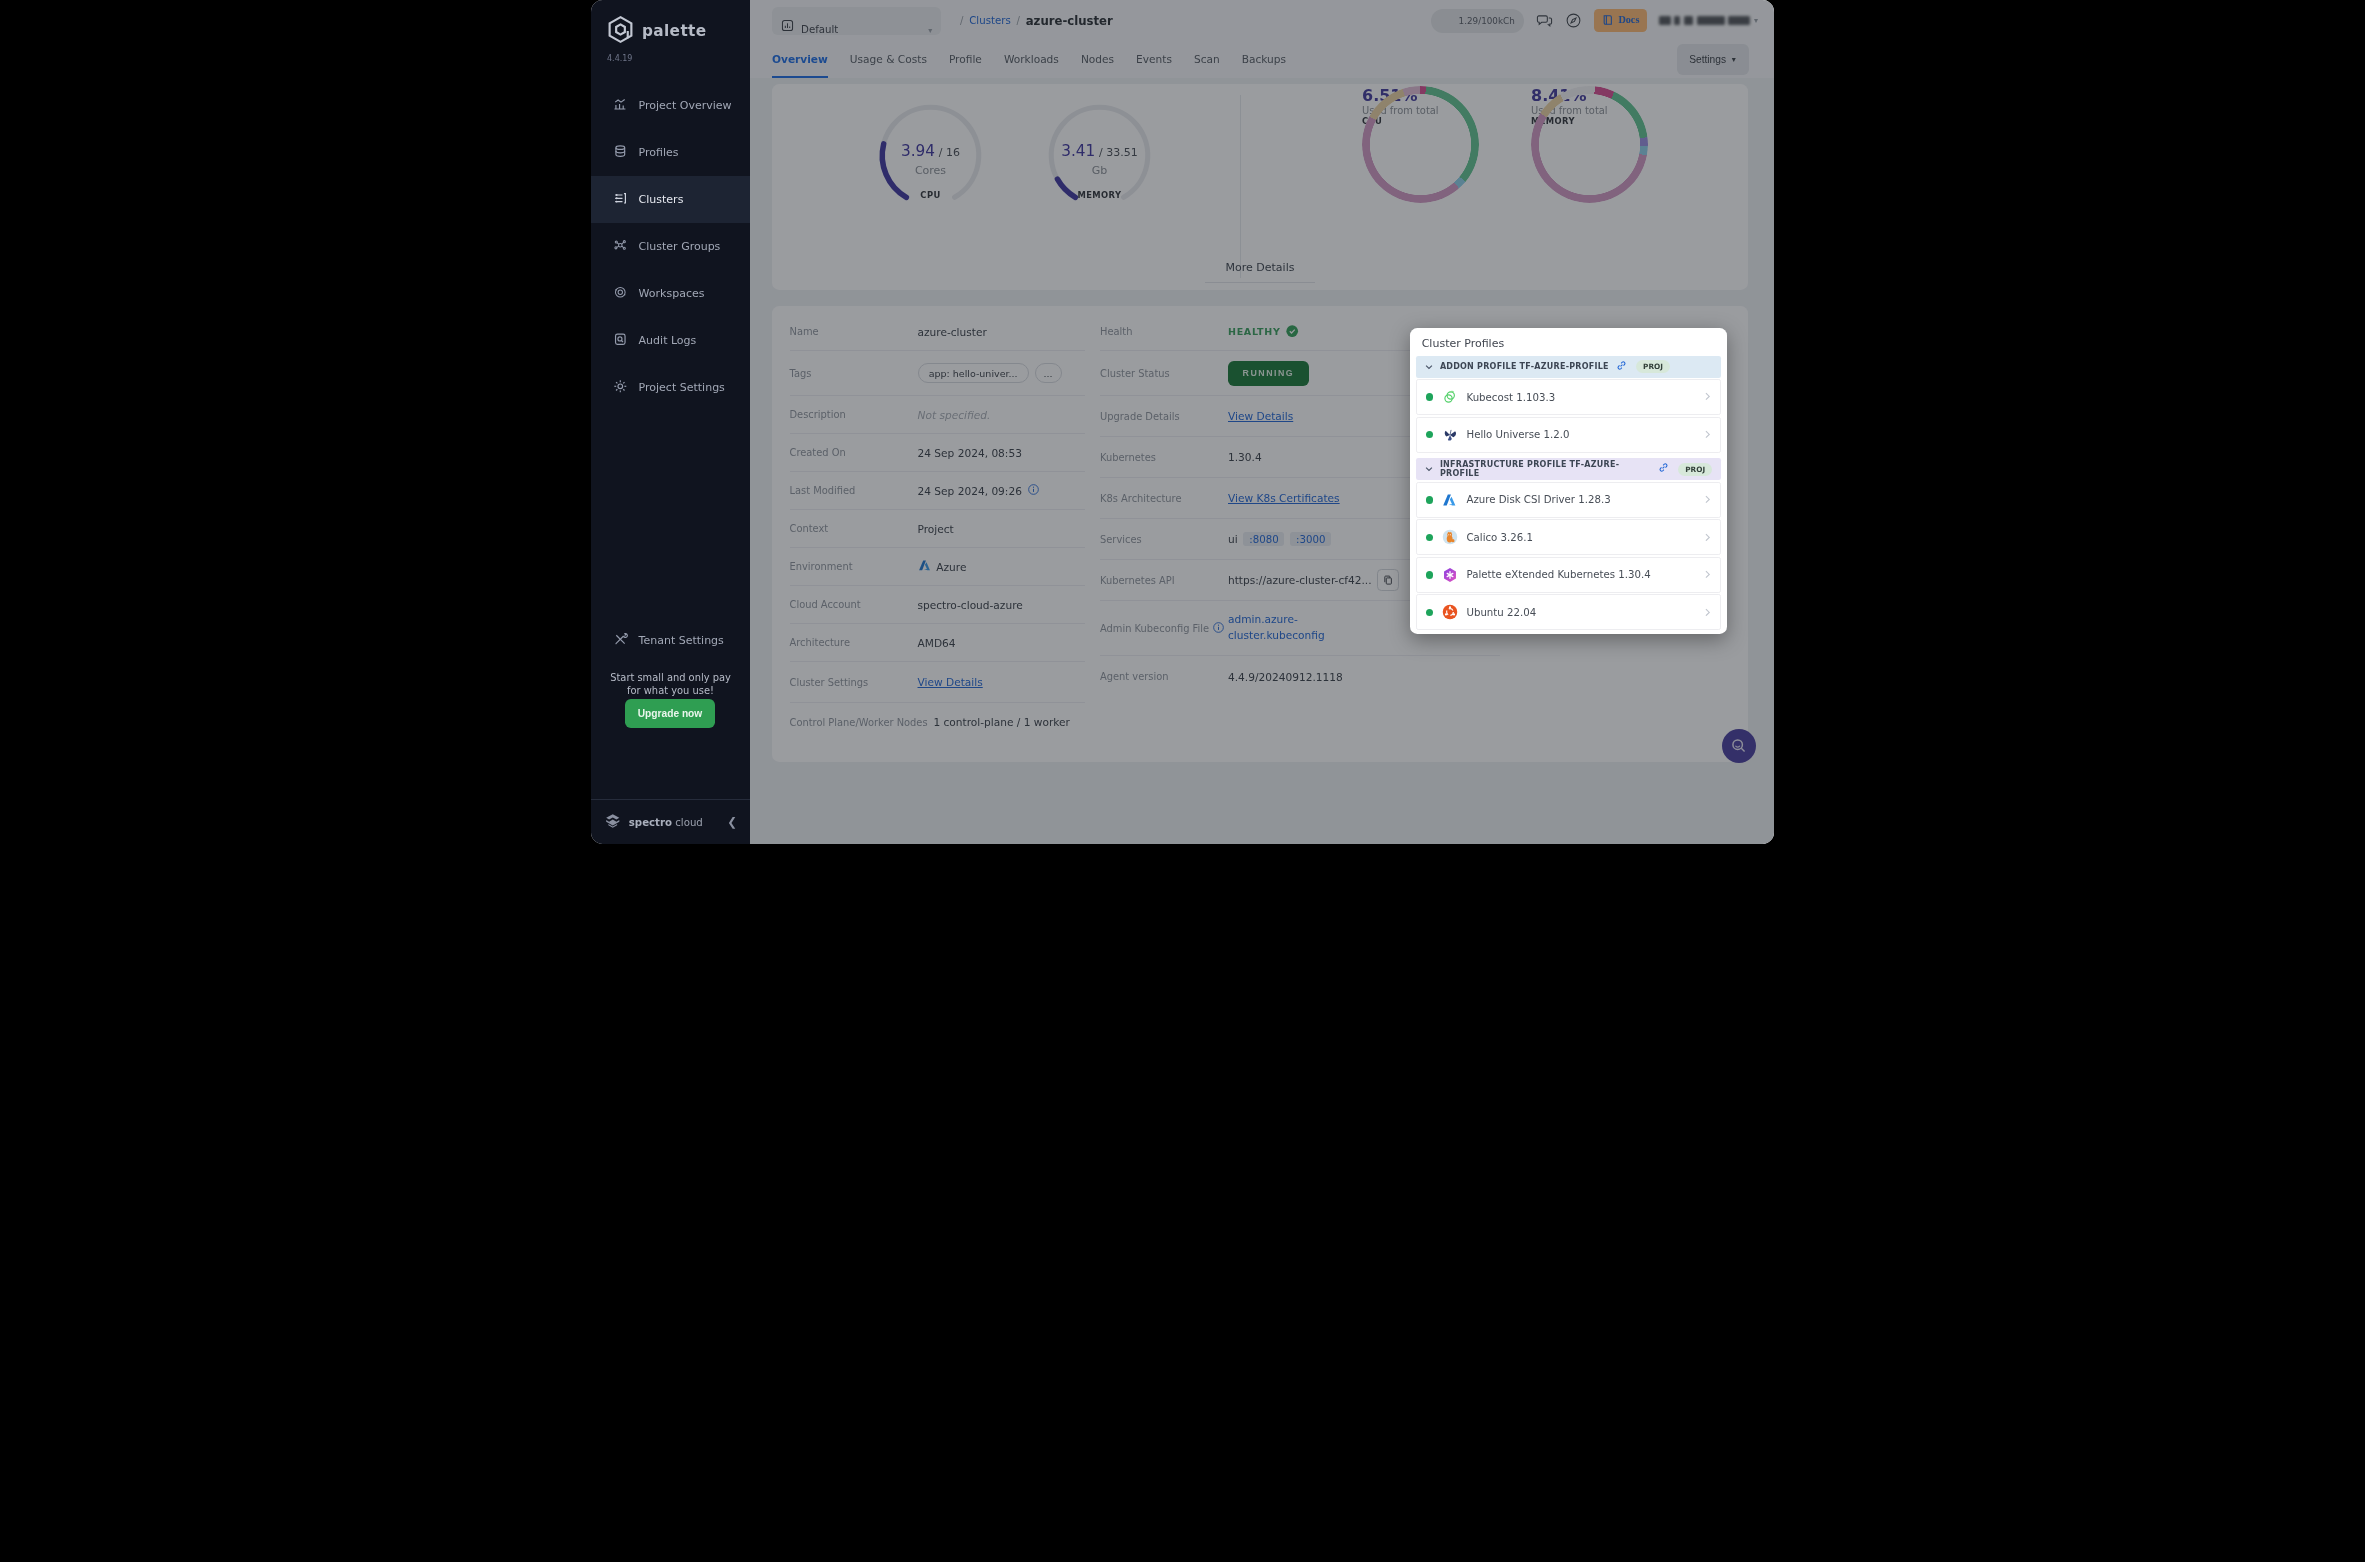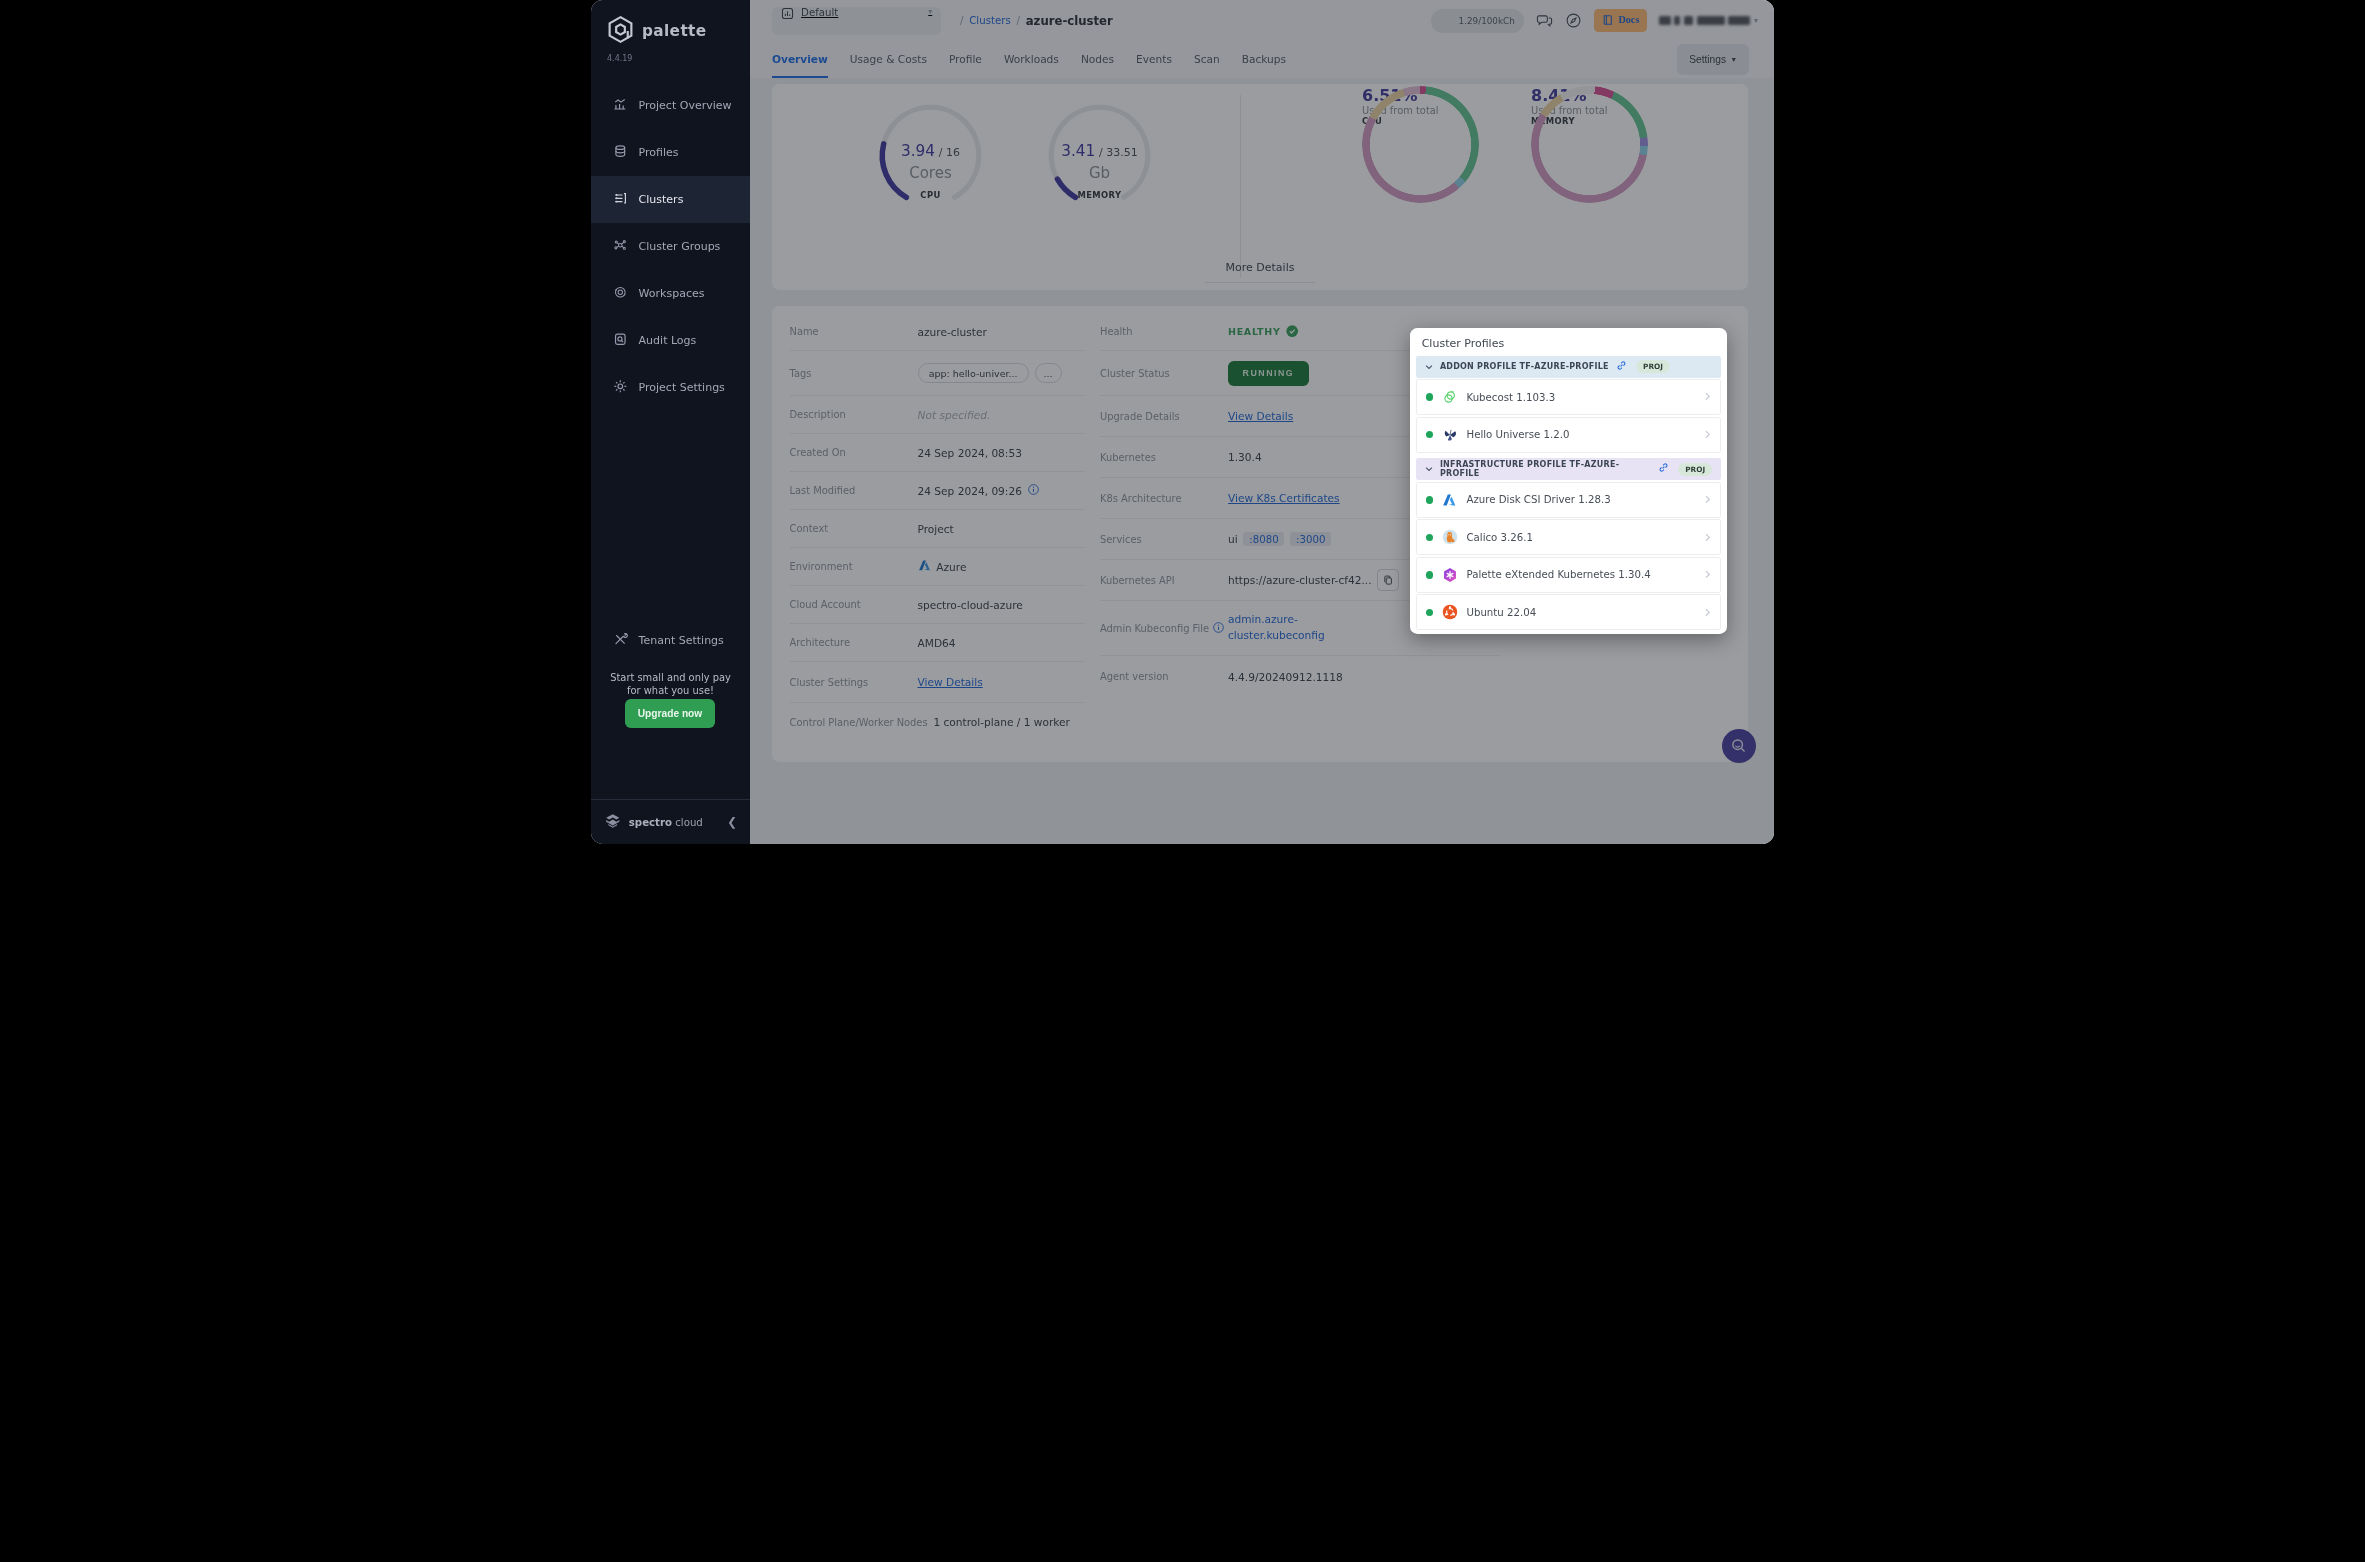--- a/index.html
+++ b/index.html
@@ -20,21 +20,21 @@
   .tenant { position:absolute; top:617px; left:0; right:0; }
   .promo { position:absolute; top:671px; left:0; right:0; text-align:center; color:#b7bcc8; font-size:9.9px; line-height:1.35; }
   .upgrade { position:absolute; top:699px; left:34px; width:90px; height:29px; background:#2f9e52; border:none; border-radius:5.8px; color:#eaf6ed; font-size:10.2px; font-weight:600; cursor:pointer; }
   .sfooter { position:absolute; bottom:0; left:0; right:0; height:45px; border-top:0.7px solid #262c3b; display:flex; align-items:center; padding:0 13px; gap:7.3px; }
   .sfooter .sb { font-size:10.2px; color:#9aa0ad; }
   .sfooter .sb b { font-weight:600; color:#a9afbc; }
   .collapse { margin-left:auto; color:#8a90a0; font-size:11.7px; cursor:pointer; }
 
   
   .topbar { position:absolute; left:159px; right:0; top:0; height:41px; background:#f6f7f9; display:flex; align-items:center; z-index:1; }
-  .projselect { margin-left:22px; width:169px; height:28px; background:#e9ebef; border-radius:5.8px; display:flex; align-items:flex-start; gap:7.3px; padding:0 8.8px; cursor:pointer;text-decoration:underline; }
+  .projselect { margin-left:22px; width:169px; height:28px; background:#e9ebef; border-radius:5.8px; display:flex; align-items:flex-end; gap:7.3px; padding:0 8.8px; cursor:pointer; }
   .projselect .txt { font-size:10.2px; color:#40454d; }
   .chev { color:#9aa0a8; font-size:8px; margin-left:auto; }
   .crumbs { margin-left:19px; display:flex; align-items:center; gap:5.8px; font-size:10.2px; }
   .crumbs .sl { color:#9aa0a8; }
   .crumbs .link { color:#2468d6; cursor:pointer; }
   .crumbs .cur { color:#2b3036; font-size:11.7px; font-weight:600; }
   .topright { margin-left:auto; margin-right:16px; display:flex; align-items:center; gap:11.7px; }
   .usagepill { width:93px; height:24px; background:#e2e4e8; border-radius:12.4px; display:flex; align-items:center; justify-content:flex-end; padding-right:8.8px; font-size:8.8px; color:#585d66; }
   .iconbtn { width:17.5px; height:17.5px; display:flex; align-items:center; justify-content:center; cursor:pointer; }
   .docschip { background:#fdba74; border-radius:4.4px; padding:5.1px 8px; display:flex; align-items:flex-start; gap:5.1px; cursor:pointer;font-family:Liberation Serif, serif; }
@@ -52,21 +52,21 @@
   .content { position:absolute; left:159px; right:0; top:78px; bottom:0; background:#eef0f3; z-index:1; }
   .card { position:absolute; background:#fff; border-radius:7.3px; }
   .overview-card { left:22px; top:5.8px; width:976px; height:206px; }
   .details-card { left:22px; top:228px; width:976px; height:456px; }
   .vdivider { position:absolute; left:468px; top:11.7px; bottom:11.7px; width:0.7px; background:#e7e9ed; }
 
   .gauge { position:absolute; width:117px; height:117px; }
   .gauge .ct { position:absolute; left:0; right:0; text-align:center; }
   .gval { font-size:15.3px; font-weight:400; color:#4038a0; }
   .gtot { font-size:11px; color:#4a4f57; }
-  .gunit { font-size:15px; color:#8b9097; }
+  .gunit { font-size:11px; color:#8b9097; }
   .gmetric { font-size:8.4px; font-weight:700; color:#33373d; letter-spacing:0.4px; }
 
   .donut { position:absolute; width:117px; height:117px; }
   .ring { position:absolute; inset:0; border-radius:50%;
     -webkit-mask: radial-gradient(circle closest-side, transparent 86%, #000 87%);
     mask: radial-gradient(circle closest-side, transparent 86%, #000 87%); }
   .ring.cpu { background: conic-gradient(#d84f93 0 1.5%, #62c492 1.5% 36%, #8fd0ea 36% 38.5%, #d29ac4 38.5% 83%, #ecd2a4 83% 95%, #e3bdd6 95% 100%); }
   .ring.mem { background: conic-gradient(#f2f2f4 0 1.5%, #d84f93 1.5% 7%, #62c492 7% 23%, #9a8fe0 23% 25.5%, #8fd0ea 25.5% 28%, #d29ac4 28% 84%, #ecd2a4 84% 91.5%, #f2f2f4 91.5% 100%); }
   .dpct { font-size:16px; font-weight:700; color:#443c9e; }
   .dcap { font-size:9.9px; color:#8b9097; }

